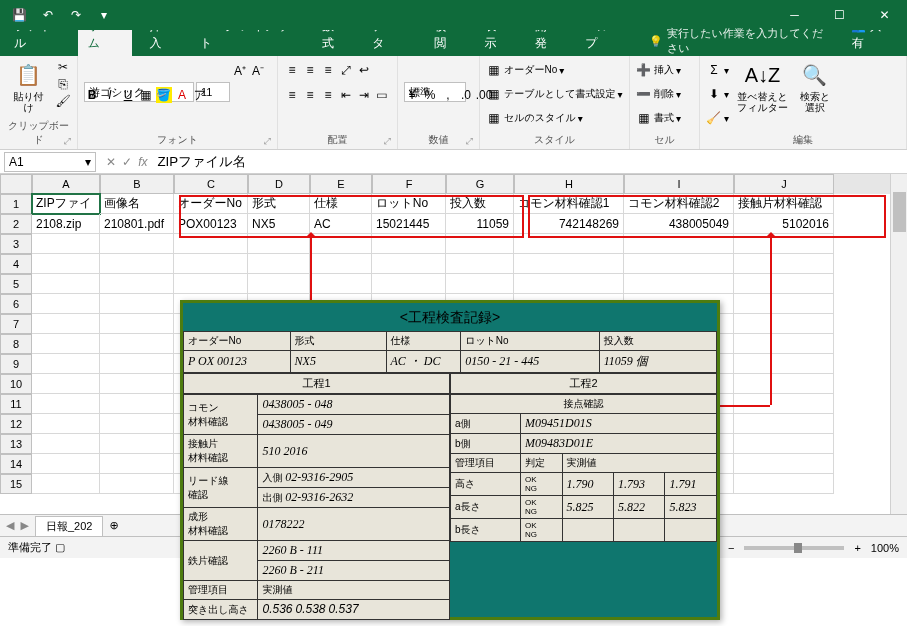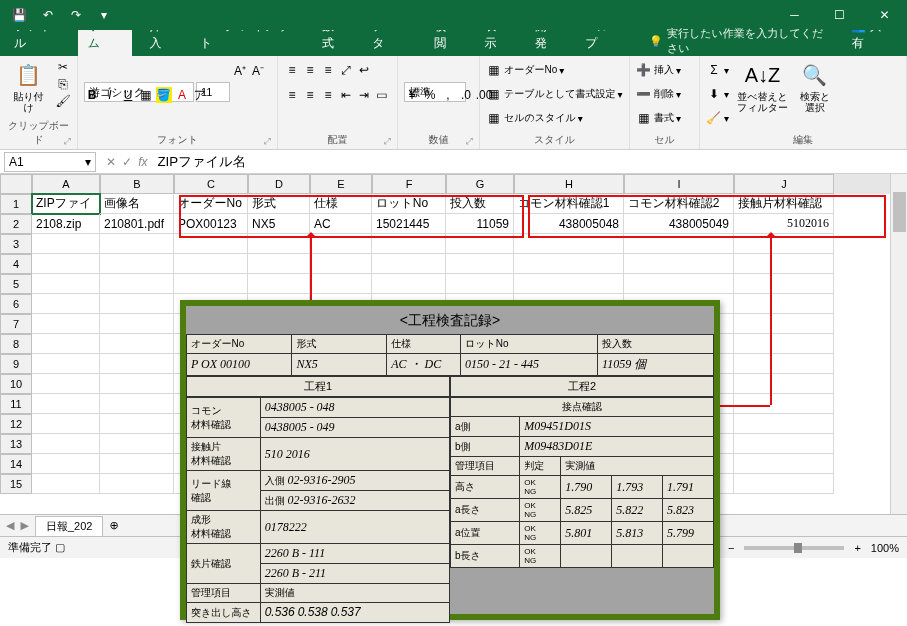--- a/index.html
+++ b/index.html
@@ -50,21 +50,21 @@
 .cell { border-right: 1px solid #d8d8d8; border-bottom: 1px solid #d8d8d8; font-size: 12px; padding: 0 4px; display: flex; align-items: center; overflow: hidden; white-space: nowrap; }
 .cell.selected { outline: 2px solid #217346; outline-offset: -1px; }
 .cell.r { justify-content: flex-end; }
 
 
 .redbox { position: absolute; border: 2px solid #e01010; pointer-events: none; }
 .redarrow { position: absolute; width: 2px; background: #e01010; pointer-events: none; }
 .redarrow::before { content: ""; position: absolute; top: -1px; left: -4px; border: 5px solid transparent; border-bottom-color: #e01010; transform: translateY(-100%); }
 
 
-.paper { position: absolute; left: 180px; top: 300px; width: 540px; height: 320px; background: #a3a3a3; border: 6px solid #4d7c0f; font-size: 11px; box-shadow: 2px 2px 6px rgba(0,0,0,.3); }
+.paper { position: absolute; left: 180px; top: 300px; width: 540px; height: 320px; background: #0f766e; border: 3px solid #4d7c0f; font-size: 11px; box-shadow: 2px 2px 6px rgba(0,0,0,.3); }
 .paper .ptitle { text-align: center; padding: 6px 0 4px; font-size: 14px; }
 .ptable { width: 100%; border-collapse: collapse; }
 .ptable td, .ptable th { border: 1px solid #333; padding: 2px 4px; font-size: 10px; background: #e8e5da; }
 .ptable .hw { font-family: "Comic Sans MS", cursive; font-style: italic; font-size: 12px; }
 .sub { display: flex; }
 .sub > div { flex: 1; }
 .subt { border: 1px solid #333; text-align: center; font-size: 11px; padding: 2px; background: #e8e5da; }
 
 
 .sheettabs { height: 22px; border-top: 1px solid #c0c0c0; display: flex; align-items: center; font-size: 11px; background: #f3f3f3; padding: 0 6px; gap: 6px; }
@@ -274,23 +274,23 @@
       </div>
       <div class="grow">
         <div class="rowhdr">2</div>
         <div class="cell" style="width: 68px;">2108.zip</div>
         <div class="cell" style="width: 74px;">210801.pdf</div>
         <div class="cell" style="width: 74px;">POX00123</div>
         <div class="cell" style="width: 62px;">NX5</div>
         <div class="cell" style="width: 62px;">AC</div>
         <div class="cell" style="width: 74px;">15021445</div>
         <div class="cell r" style="width: 68px;">11059</div>
-        <div class="cell r" style="width: 110px;">438005048</div>
+        <div class="cell r" style="width: 110px;">742148269</div>
         <div class="cell r" style="width: 110px;">438005049</div>
-        <div class="cell r" style="width: 100px; font-family: Liberation Serif, serif;">5102016</div>
+        <div class="cell r" style="width: 100px;">5102016</div>
       </div>
       <div class="grow">
         <div class="rowhdr">3</div>
         <div class="cell" style="width: 68px;"></div>
         <div class="cell" style="width: 74px;"></div>
         <div class="cell" style="width: 74px;"></div>
         <div class="cell" style="width: 62px;"></div>
         <div class="cell" style="width: 62px;"></div>
         <div class="cell" style="width: 74px;"></div>
         <div class="cell" style="width: 68px;"></div>
@@ -471,21 +471,21 @@
   <table class="ptable">
     <tbody>
         <tr>
       <td style="width:20%">オーダーNo</td>
       <td style="width:18%">形式</td>
       <td style="width:14%">仕様</td>
       <td style="width:26%">ロットNo</td>
       <td>投入数</td>
     </tr>
     <tr>
-      <td class="hw">P  OX 00100</td>
+      <td class="hw">P  OX 00123</td>
       <td class="hw">NX5</td>
       <td class="hw">AC ・ DC</td>
       <td class="hw">0150 - 21 - 445</td>
       <td class="hw">11059 個</td>
     </tr>
   </tbody>
     </table>
   <div class="sub">
     <div>
       <div class="subt">工程1</div>
@@ -565,28 +565,20 @@
             </tr>
         <tr>
               <td>a長さ</td>
               <td style="white-space:pre;font-size:8px">OK
 NG</td>
               <td class="hw">5.825</td>
               <td class="hw">5.822</td>
               <td class="hw">5.823</td>
             </tr>
         <tr>
-              <td>a位置</td>
-              <td style="white-space:pre;font-size:8px">OK
-NG</td>
-              <td class="hw">5.801</td>
-              <td class="hw">5.813</td>
-              <td class="hw">5.799</td>
-            </tr>
-        <tr>
               <td>b長さ</td>
               <td style="white-space:pre;font-size:8px">OK
 NG</td>
               <td></td>
               <td></td>
               <td></td>
             </tr>
       </tbody>
         </table>
     </div>

